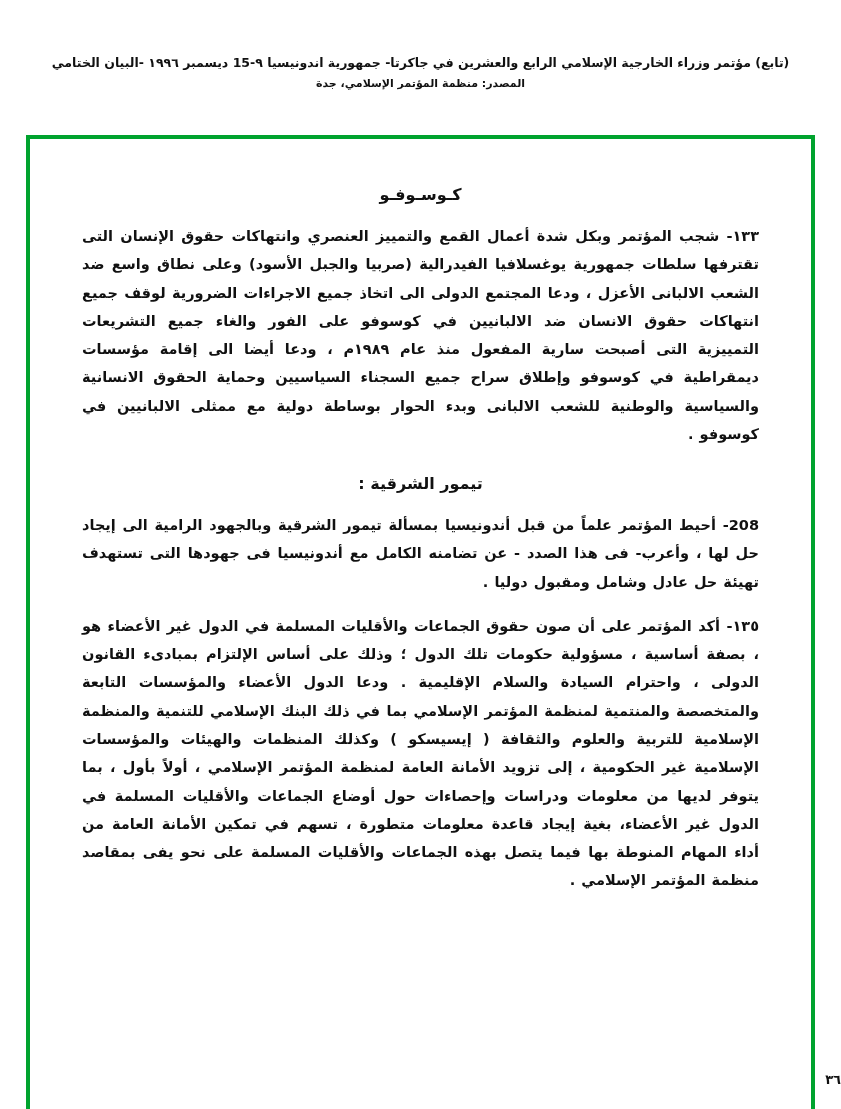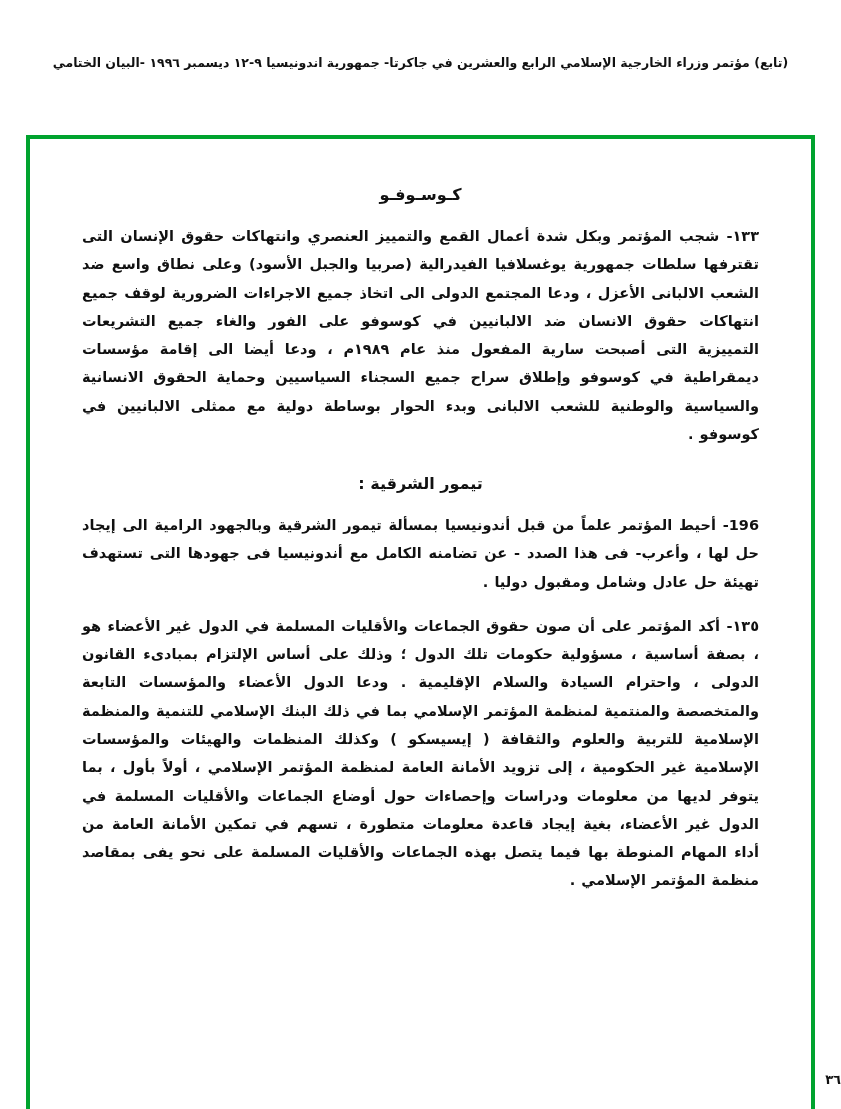--- a/index.html
+++ b/index.html
@@ -90,30 +90,31 @@
     right: 0;
     font-size: 13px;
     font-weight: bold;
     color: #111;
   }
 </style>
 </head>
 <body>
 
 <div class="page-header">
-  <div class="header-line">(تابع) مؤتمر وزراء الخارجية الإسلامي الرابع والعشرين في جاكرتا- جمهورية اندونيسيا ٩-١٢ ديسمبر ١٩٩٦ -البيان الختامي</div>
+  <div class="header-line">(تابع) مؤتمر وزراء الخارجية الإسلامي الرابع والعشرين في جاكرتا- جمهورية اندونيسيا ٩-15 ديسمبر ١٩٩٦ -البيان الختامي</div>
+  <div class="header-source">المصدر: منظمة المؤتمر الإسلامي، جدة</div>
 </div>
 
 <div class="frame">
   <div class="frame-inner">
 
     <h2 class="section-title">كـوسـوفـو</h2>
     <p class="para">١٣٣-    شجب المؤتمر وبكل شدة أعمال القمع والتمييز العنصري وانتهاكات حقوق الإنسان التى تقترفها سلطات جمهورية يوغسلافيا الفيدرالية (صربيا والجبل الأسود) وعلى نطاق واسع ضد الشعب الالبانى الأعزل ، ودعا المجتمع الدولى الى اتخاذ جميع الاجراءات الضرورية لوقف جميع انتهاكات حقوق الانسان ضد الالبانيين في كوسوفو على الفور والغاء جميع التشريعات التمييزية التى أصبحت سارية المفعول منذ عام ١٩٨٩م ، ودعا أيضا الى إقامة مؤسسات ديمقراطية في كوسوفو وإطلاق سراح جميع السجناء السياسيين وحماية الحقوق الانسانية والسياسية والوطنية للشعب الالبانى وبدء الحوار بوساطة دولية مع ممثلى الالبانيين في كوسوفو .</p>
 
     <h2 class="section-title sub">تيمور الشرقية :</h2>
-    <p class="para">196-    أحيط المؤتمر علماً من قبل أندونيسيا بمسألة تيمور الشرقية وبالجهود الرامية الى إيجاد حل لها ، وأعرب- فى هذا الصدد - عن تضامنه الكامل مع أندونيسيا فى جهودها التى تستهدف تهيئة حل عادل وشامل ومقبول دوليا .</p>
+    <p class="para">208-    أحيط المؤتمر علماً من قبل أندونيسيا بمسألة تيمور الشرقية وبالجهود الرامية الى إيجاد حل لها ، وأعرب- فى هذا الصدد - عن تضامنه الكامل مع أندونيسيا فى جهودها التى تستهدف تهيئة حل عادل وشامل ومقبول دوليا .</p>
 
     <p class="para">١٣٥-    أكد المؤتمر على أن صون حقوق الجماعات والأقليات المسلمة في الدول غير الأعضاء هو ، بصفة أساسية ، مسؤولية حكومات تلك الدول ؛ وذلك على أساس الإلتزام بمبادىء القانون الدولى ، واحترام السيادة والسلام الإقليمية . ودعا الدول الأعضاء والمؤسسات التابعة والمتخصصة والمنتمية لمنظمة المؤتمر الإسلامي بما في ذلك البنك الإسلامي للتنمية والمنظمة الإسلامية للتربية والعلوم والثقافة ( إيسيسكو ) وكذلك المنظمات والهيئات والمؤسسات الإسلامية غير الحكومية ، إلى تزويد الأمانة العامة لمنظمة المؤتمر الإسلامي ، أولاً بأول ، بما يتوفر لديها من معلومات ودراسات وإحصاءات حول أوضاع الجماعات والأقليات المسلمة في الدول غير الأعضاء، بغية إيجاد قاعدة معلومات متطورة ، تسهم في تمكين الأمانة العامة من أداء المهام المنوطة بها فيما يتصل بهذه الجماعات والأقليات المسلمة على نحو يفى بمقاصد منظمة المؤتمر الإسلامي .</p>
 
   </div>
 </div>
 
 <div class="page-footer">٣٦</div>
 
 </body></html>

